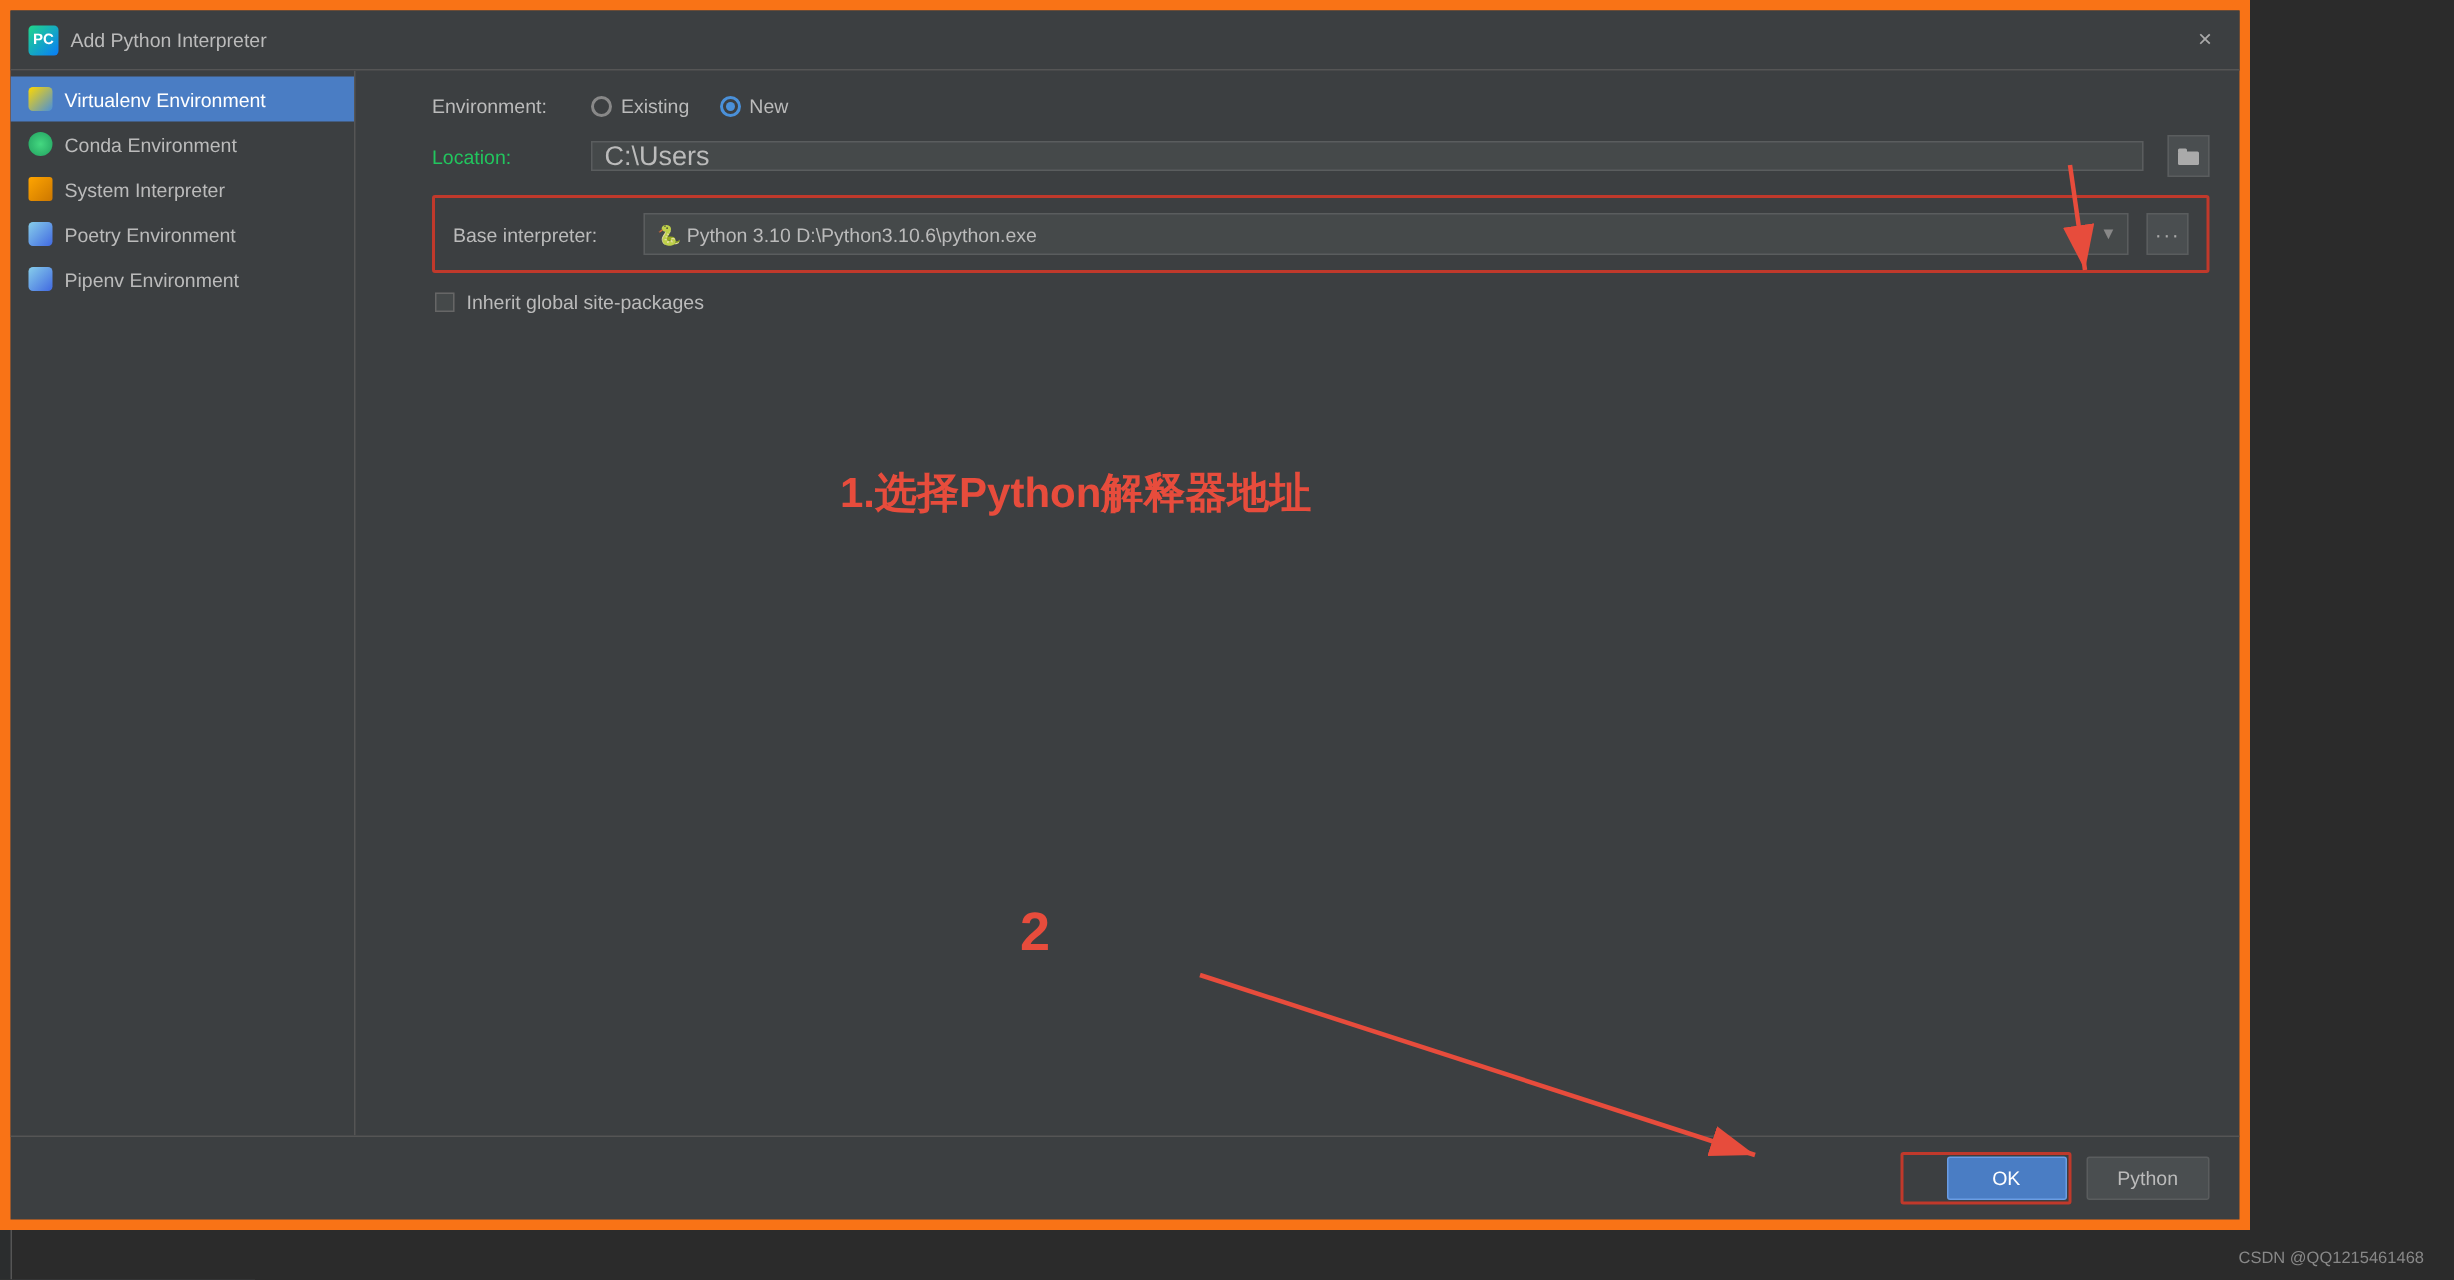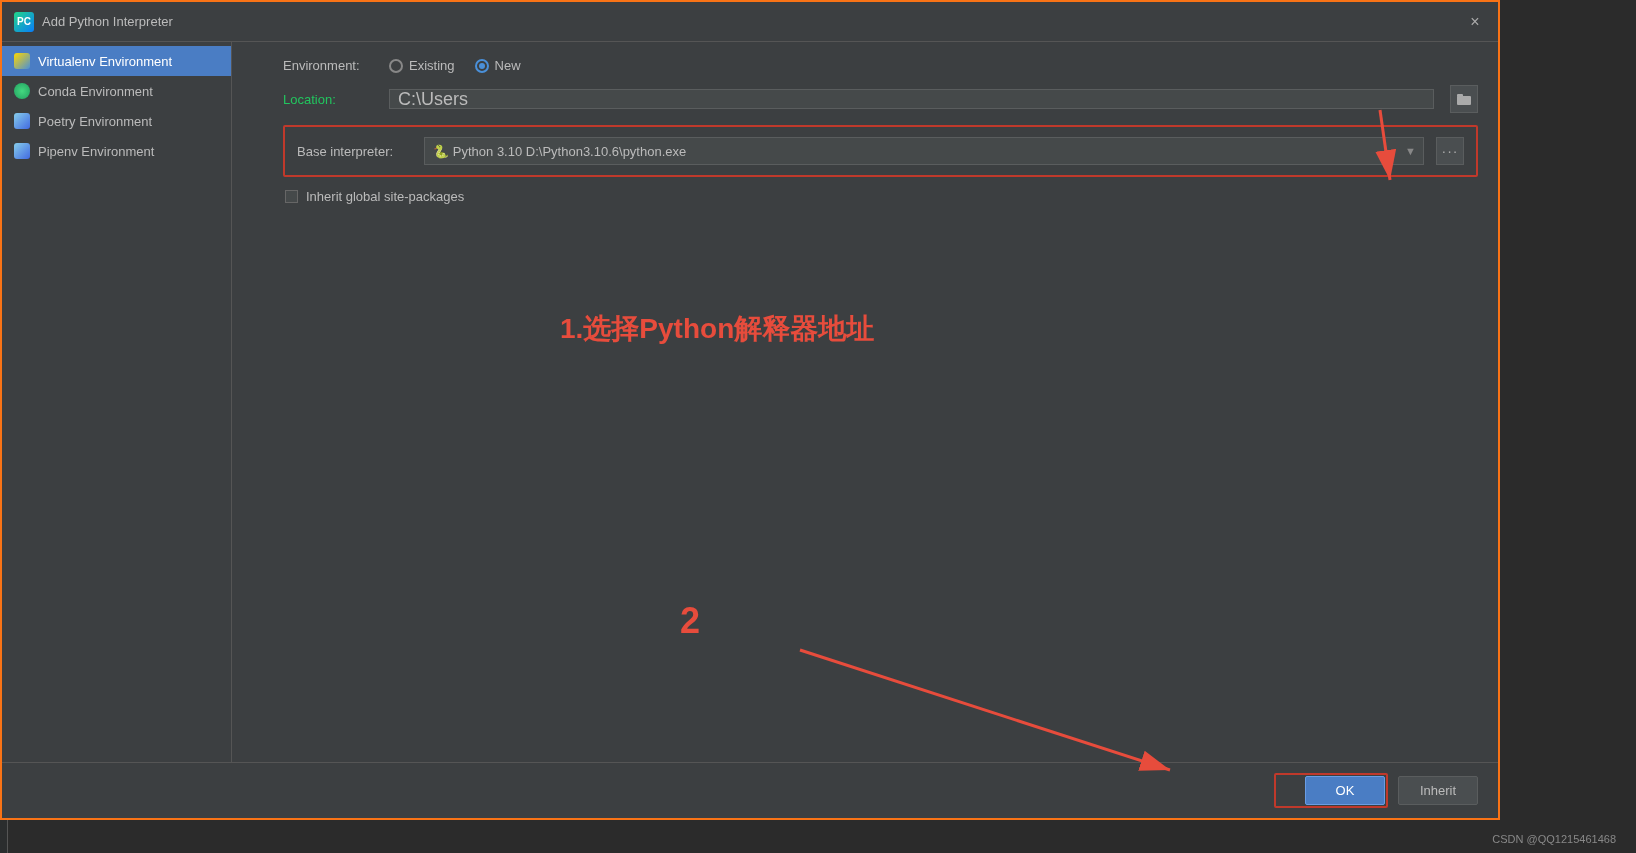--- a/index.html
+++ b/index.html
@@ -12,21 +12,21 @@
       height: 853px;
       overflow: hidden;
       position: relative;
     }
     .dialog-wrapper {
       position: absolute;
       top: 0; left: 0;
       width: 1500px;
       height: 820px;
       background: #3c3f41;
-      border: 2px solid #f97316;
+      border: 7px solid #f97316;
       display: flex;
       flex-direction: column;
     }
     .title-bar {
       display: flex;
       align-items: center;
       justify-content: space-between;
       background: #3c3f41;
       padding: 8px 12px;
       border-bottom: 1px solid #555;
@@ -368,20 +368,24 @@
   <div class="dialog-body">
 
     <div class="sidebar">
       <div class="sidebar-item active">
         <div class="sidebar-icon icon-virtualenv"></div>
         <span>Virtualenv Environment</span>
       </div>
       <div class="sidebar-item">
         <div class="sidebar-icon icon-conda"></div>
         <span>Conda Environment</span>
+      </div>
+      <div class="sidebar-item">
+        <div class="sidebar-icon icon-system"></div>
+        <span>System Interpreter</span>
       </div>
       <div class="sidebar-item">
         <div class="sidebar-icon icon-poetry"></div>
         <span>Poetry Environment</span>
       </div>
       <div class="sidebar-item">
         <div class="sidebar-icon icon-pipenv"></div>
         <span>Pipenv Environment</span>
       </div>
     </div>
@@ -428,21 +432,21 @@
         <div class="checkbox"></div>
         <span class="inherit-label">Inherit global site-packages</span>
       </div>
     </div>
   </div>
 
   <div class="dialog-footer">
     <div class="footer-ok-box">
       <button class="btn-ok">OK</button>
     </div>
-    <button class="btn-cancel">Inherit</button>
+    <button class="btn-cancel">Python</button>
   </div>
 </div>
 
 <svg class="red-arrow-svg" style="left: 1100px; top: 100px; width: 320px; height: 200px;" viewBox="0 0 320 200">
   <defs>
     <marker id="arrowhead1" markerWidth="10" markerHeight="7" refX="10" refY="3.5" orient="auto">
       <polygon points="0 0, 10 3.5, 0 7" fill="#e74c3c"></polygon>
     </marker>
   </defs>
   <line x1="280" y1="10" x2="290" y2="80" stroke="#e74c3c" stroke-width="3" marker-end="url(#arrowhead1)"></line>

